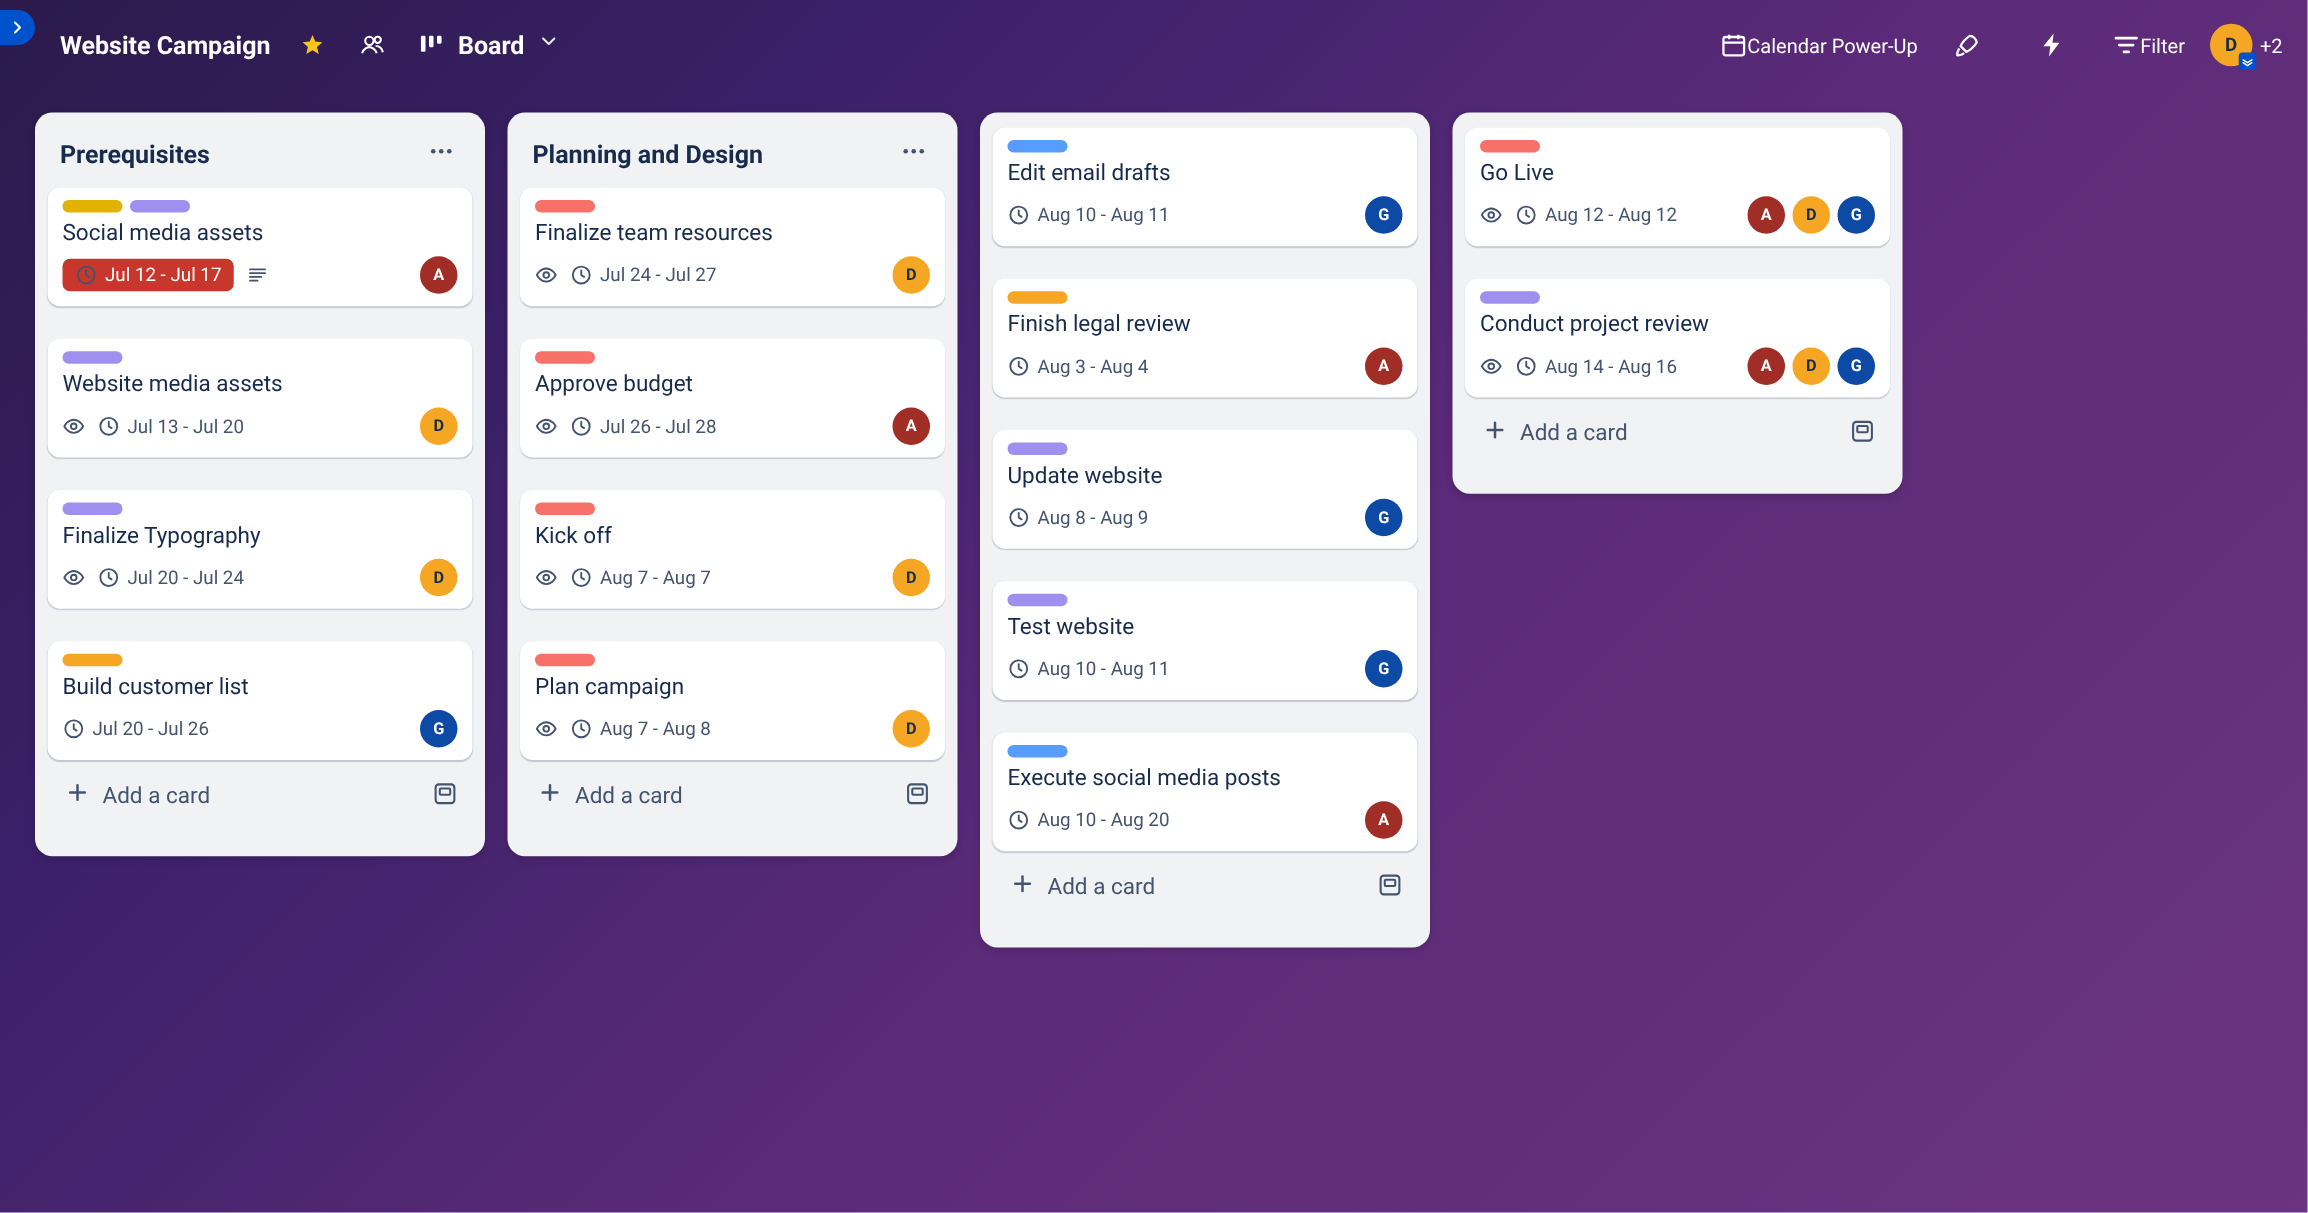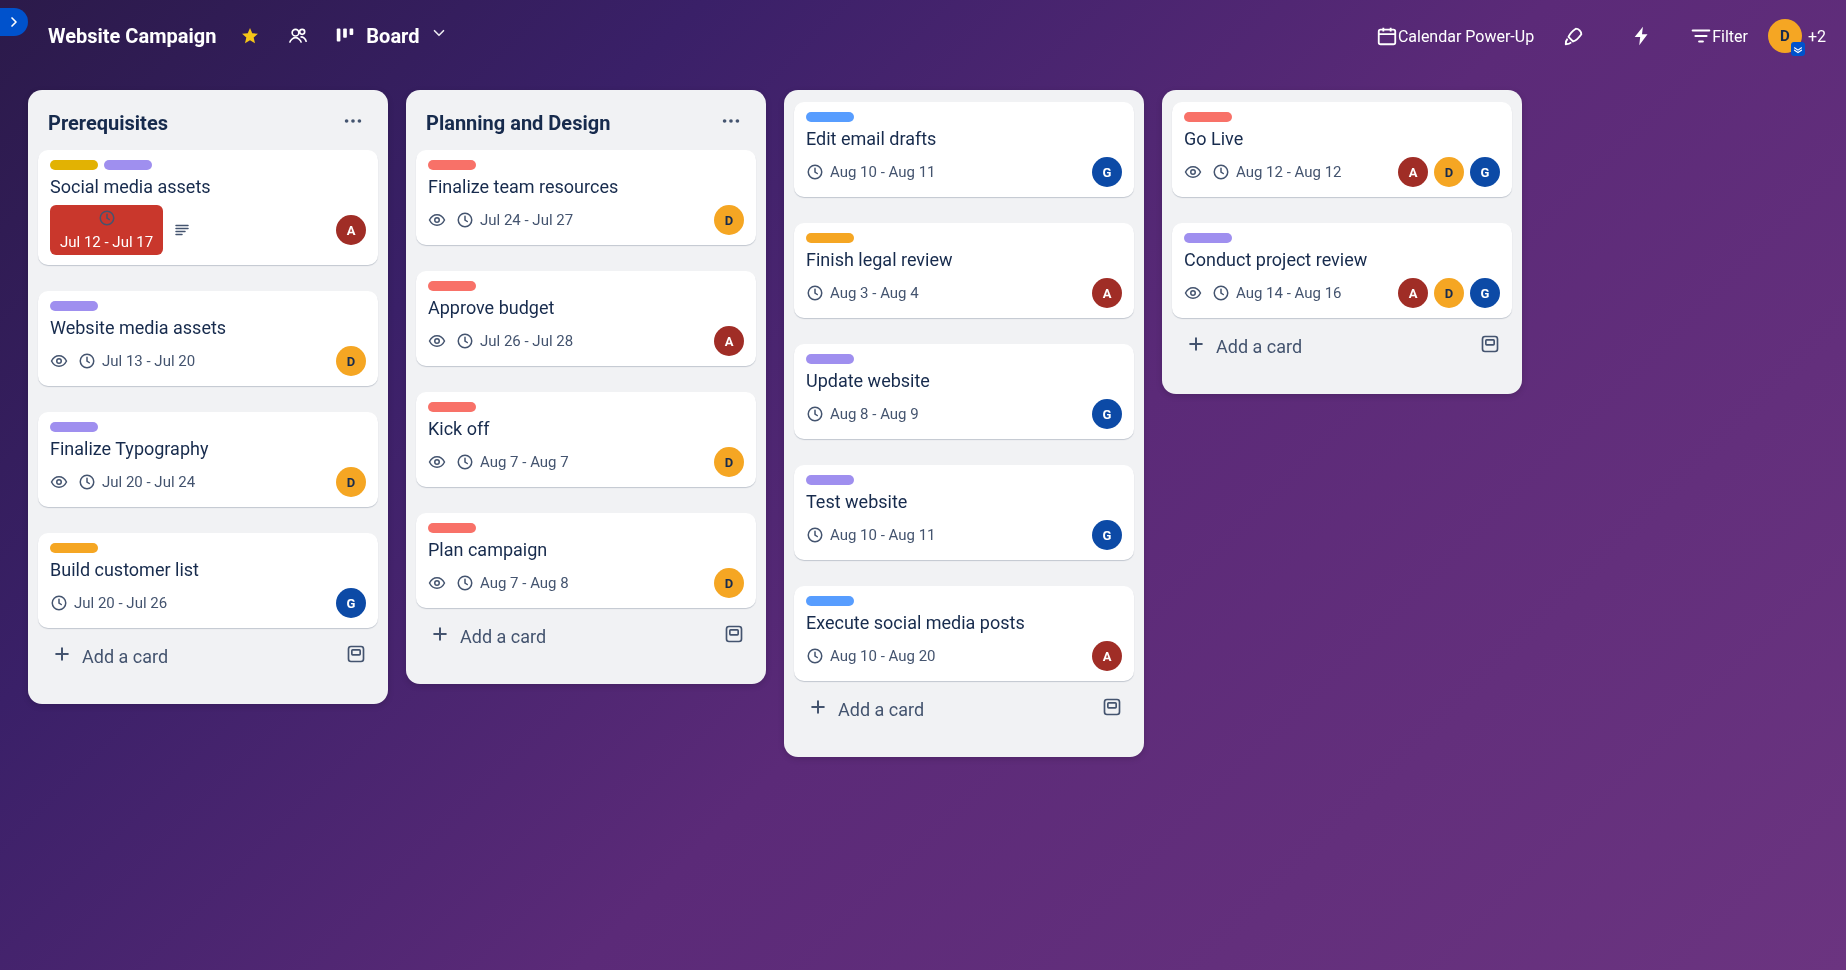--- a/index.html
+++ b/index.html
@@ -93,21 +93,21 @@
   .card-title{ font-size:18px; color:#172b4d; margin-bottom:8px; }
   .meta-row{ display:flex; align-items:center; justify-content:space-between; }
   .meta-left{ display:flex; align-items:center; gap:10px; flex-wrap:wrap;}
   .eye svg, .clock svg, .desc svg{ width:18px; height:18px; display:block; color:#44546f; }
   .date-chip{
     display:inline-flex; align-items:center; gap:6px;
     font-size:15px; color:#44546f;
   }
   .date-chip.overdue{
     background:#c9372c; color:#fff;
-    padding:4px 10px; border-radius:6px;flex-direction:column;
+    padding:4px 10px; border-radius:6px;
   }
   .date-chip.overdue svg *{ stroke:#fff; }
   .members{ display:flex; gap:6px; }
   .members .avatar{ width:30px; height:30px; font-size:13px; }
 
   .list-footer{
     display:flex; align-items:center; justify-content:space-between;
     padding:10px 8px 6px 8px;
     color:#44546f;
   }

